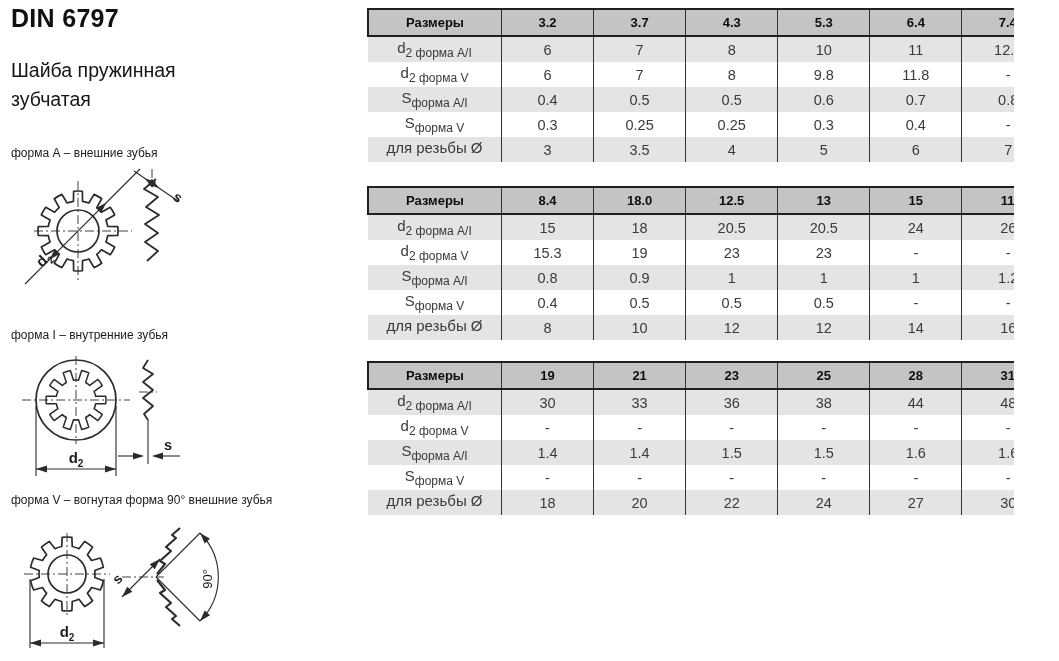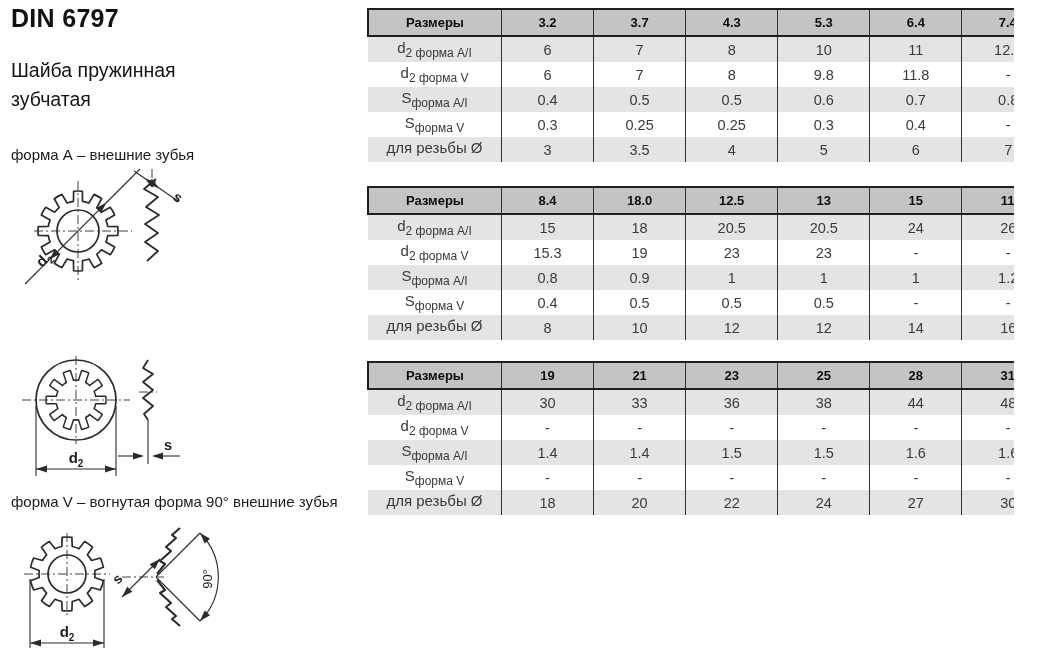--- a/index.html
+++ b/index.html
@@ -1,20 +1,20 @@
 <!DOCTYPE html>
 <html style="--hdr: #c4c4c4; --alt: #e4e4e4; --brd: #1f1f1f;"><head>
 <meta charset="utf-8">
 <style>
   html,body{margin:0;padding:0;background:#fff;}
   .page{position:relative;width:1014px;height:661px;background:#fff;overflow:hidden;
         font-family:"Liberation Sans",sans-serif;color:#111;}
   .title{position:absolute;left:11px;top:4px;font-size:25px;font-weight:bold;letter-spacing:.3px;}
   .subtitle{position:absolute;left:11px;top:56px;font-size:19.5px;line-height:29px;width:215px;color:#151515;}
-  .caption{position:absolute;left:11px;font-size:15px;color:#1c1c1c;white-space:nowrap;}
+  .caption{position:absolute;left:11px;font-size:12px;color:#1c1c1c;white-space:nowrap;}
   .cap-a{top:146px;} .cap-i{top:328px;} .cap-v{top:493px;}
   svg.fig{position:absolute;left:6px;overflow:visible;}
   .fig-a{top:167px;} .fig-i{top:352px;} .fig-v{top:517px;}
   .tables-col{position:absolute;left:367px;top:8px;width:688px;height:520px;}
   table.din{position:absolute;left:0;border-collapse:collapse;table-layout:fixed;width:688px;}
   .din td{height:25px;text-align:center;vertical-align:middle;padding:0;
           font-size:14.5px;color:#3a3a3a;border-left:1.5px solid #333;overflow:hidden;}
   .din td.lbl{width:132px;border-left:none;}
   .din tr.hdr td{background:var(--hdr,#c4c4c4);font-weight:bold;color:#0d0d0d;font-size:13px;
           border-top:2px solid var(--brd,#1f1f1f);border-bottom:2.5px solid var(--brd,#1f1f1f);}
@@ -43,20 +43,21 @@
       <polygon fill="#2b2b2b" points="0,0 -11,3.6 -11,-3.6" transform="translate(100.3,35.7) rotate(-45)"></polygon>
       <text transform="translate(36,101) rotate(-45)" font-size="15" font-weight="bold" fill="#1c1c1c"><tspan>d</tspan><tspan dy="4" font-size="10">2</tspan></text>
       <path d="M150,12 L138,22 L152,30 L140,40 L153,48 L139,57 L152,66 L139,75 L152,84 L141,94" stroke="#2b2b2b" stroke-width="1.8" fill="none" stroke-linejoin="round"></path>
       <line x1="146" y1="2" x2="146" y2="16" stroke="#2b2b2b" stroke-width="0.9" stroke-dasharray="9 3 2 3" fill="none"></line>
       <line x1="128" y1="4" x2="172" y2="34" stroke="#2b2b2b" stroke-width="1.1" fill="none"></line>
       <polygon fill="#2b2b2b" points="0,0 -11,3.6 -11,-3.6" transform="translate(139,11.5) rotate(214)"></polygon>
       <polygon fill="#2b2b2b" points="0,0 -11,3.6 -11,-3.6" transform="translate(153,21) rotate(34)"></polygon>
       <text transform="translate(166,32) rotate(34)" font-size="14" font-weight="bold" fill="#1c1c1c">s</text>
     </svg>
 
+  <div class="caption cap-i">форма I – внутренние зубья</div>
   <svg class="fig fig-i" width="240" height="132">
       <circle cx="70" cy="48" r="40" stroke="#2b2b2b" stroke-width="1.7" fill="none" stroke-linejoin="round"></circle>
       <path d="M67.49,28.16A20,20 0 0 1 72.51,28.16L75.62,18.53A30,30 0 0 1 82.77,20.86L79.64,30.47A20,20 0 0 1 83.69,33.42L91.87,27.46A30,30 0 0 1 96.29,33.55L88.10,39.48A20,20 0 0 1 89.65,44.25L99.76,44.24A30,30 0 0 1 99.76,51.76L89.65,51.75A20,20 0 0 1 88.10,56.52L96.29,62.45A30,30 0 0 1 91.87,68.54L83.69,62.58A20,20 0 0 1 79.64,65.53L82.77,75.14A30,30 0 0 1 75.62,77.47L72.51,67.84A20,20 0 0 1 67.49,67.84L64.38,77.47A30,30 0 0 1 57.23,75.14L60.36,65.53A20,20 0 0 1 56.31,62.58L48.13,68.54A30,30 0 0 1 43.71,62.45L51.90,56.52A20,20 0 0 1 50.35,51.75L40.24,51.76A30,30 0 0 1 40.24,44.24L50.35,44.25A20,20 0 0 1 51.90,39.48L43.71,33.55A30,30 0 0 1 48.13,27.46L56.31,33.42A20,20 0 0 1 60.36,30.47L57.23,20.86A30,30 0 0 1 64.38,18.53Z" stroke="#2b2b2b" stroke-width="1.5" fill="none" stroke-linejoin="round"></path>
       <path d="M16,48H124 M70,4V92" stroke="#2b2b2b" stroke-width="0.9" stroke-dasharray="9 3 2 3" fill="none"></path>
       <path d="M30,54V124 M110,54V124" stroke="#2b2b2b" stroke-width="1.1" fill="none"></path>
       <line x1="30" y1="117" x2="110" y2="117" stroke="#2b2b2b" stroke-width="1.1" fill="none"></line>
       <polygon fill="#2b2b2b" points="0,0 -11,3.6 -11,-3.6" transform="translate(30,117) rotate(180)"></polygon>
       <polygon fill="#2b2b2b" points="0,0 -11,3.6 -11,-3.6" transform="translate(110,117) rotate(0)"></polygon>
       <text x="70" y="111" text-anchor="middle" font-size="15" font-weight="bold" fill="#1c1c1c"><tspan>d</tspan><tspan dy="4" font-size="10">2</tspan></text>
       <path d="M142,8 L137,16 L147,22 L137,30 L147,38 L137,46 L147,54 L138,62 L142,68" stroke="#2b2b2b" stroke-width="1.8" fill="none" stroke-linejoin="round"></path>

